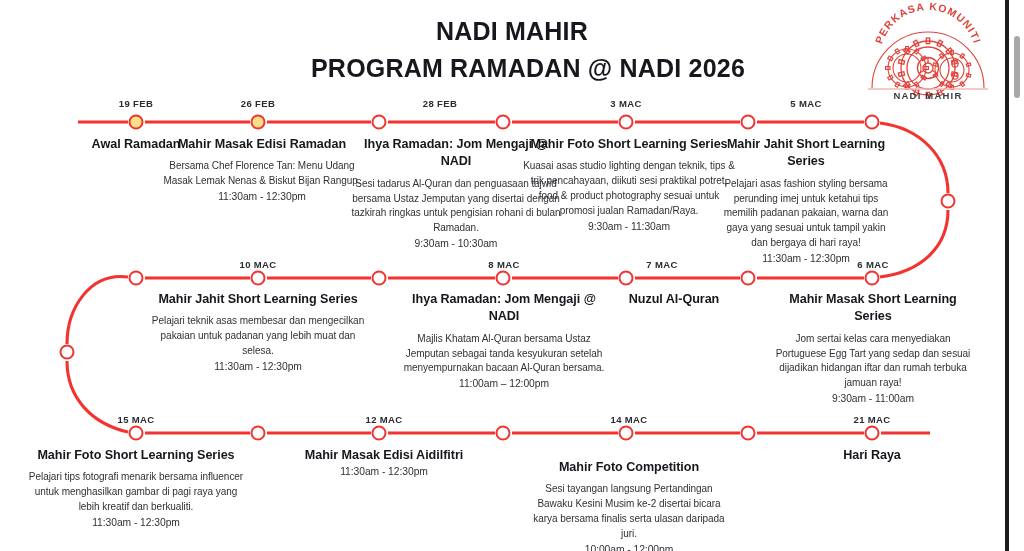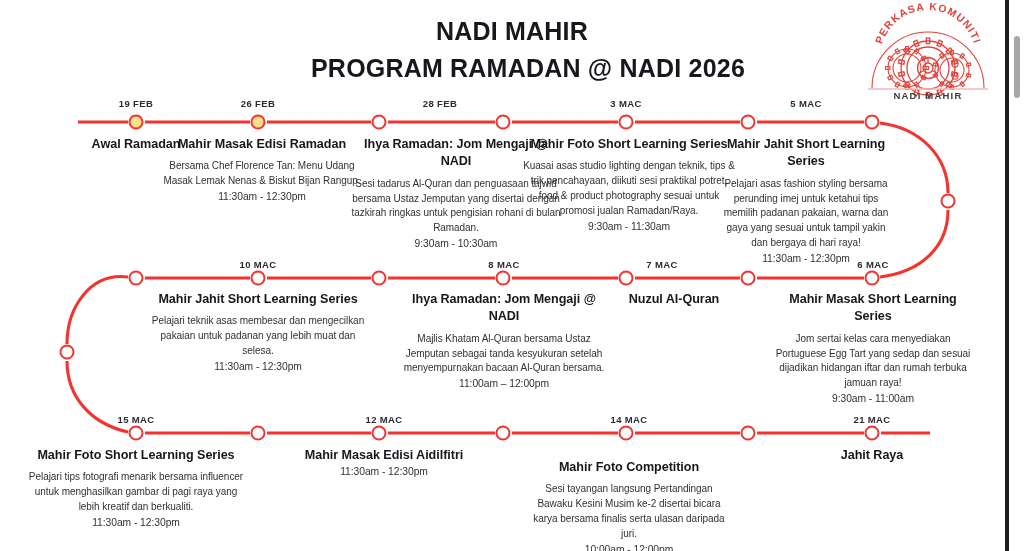--- a/index.html
+++ b/index.html
@@ -394,21 +394,21 @@
       <div class="event-time">11:30am - 12:30pm</div>
     </div>
 
     <div class="event" style="left:629px; top:447px; width:200px;margin-top:12px;">
       <div class="event-title">Mahir Foto Competition</div>
       <div class="event-desc">Sesi tayangan langsung Pertandingan Bawaku Kesini Musim ke-2 disertai bicara karya bersama finalis serta ulasan daripada juri.</div>
       <div class="event-time">10:00am - 12:00pm</div>
     </div>
 
     <div class="event no-desc" style="left:872px; top:447px; width:170px;">
-      <div class="event-title">Jahit Raya</div>
+      <div class="event-title">Hari Raya</div>
 
       <div class="event-time"></div>
     </div>
 
   </div>
 
   <div class="scroll-edge"></div>
   <div class="scroll-gutter">
     <div class="scroll-thumb"></div>
   </div>

